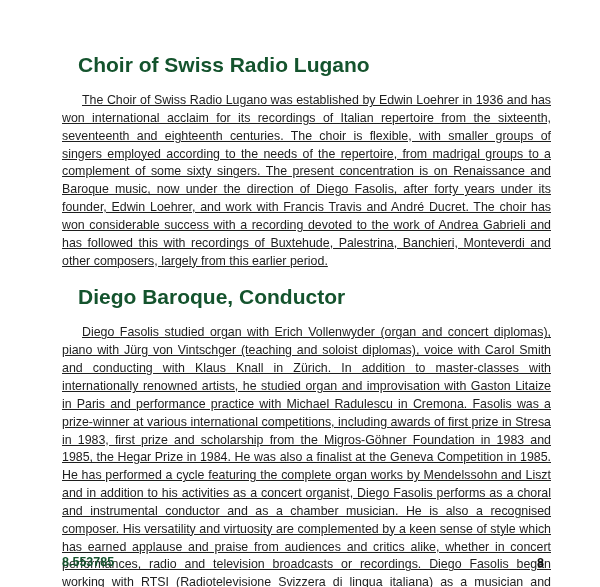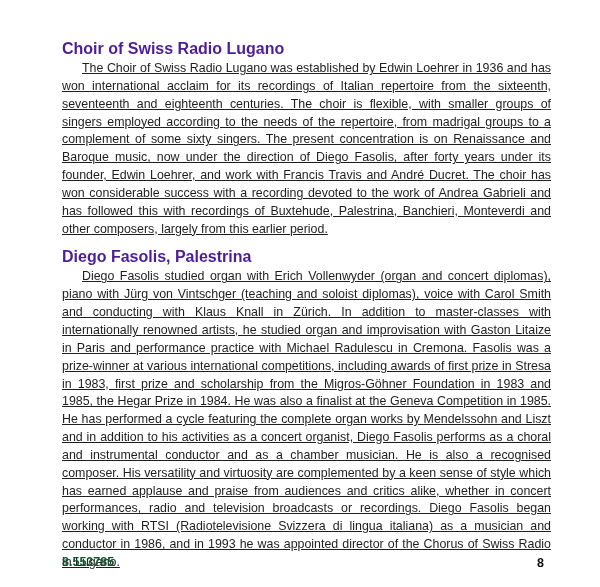--- a/index.html
+++ b/index.html
@@ -1,34 +1,34 @@
 <!DOCTYPE html>
 <html><head>
 <meta charset="utf-8">
 <style>
   html, body { margin: 0; padding: 0; background: #ffffff; }
   body { width: 600px; height: 587px; position: relative; overflow: hidden;
          font-family: "Liberation Sans", sans-serif; color: #1a1a1a; }
   .page { position: absolute; left: 62px; top: 38px; width: 489px; }
-  h2 { font-family: "Liberation Sans", sans-serif; font-weight: bold; font-size: 16px;
-       margin: 0; line-height: 22px; color: #4c1d95; }
+  h2 { font-family: "Liberation Sans", sans-serif; font-weight: bold; font-size: 21px;
+       margin: 16px; line-height: 22px; color: #14532d; }
   p { margin: 0; font-size: 12.4px; line-height: 17.85px; text-align: justify;
       text-indent: 20px; color: #1e1e1e; text-decoration: underline; }
   .sec2 { margin-top: 8px; }
   .footer-left { position: absolute; left: 62px; top: 555px; font-weight: bold; font-size: 12.5px; color: #14532d; }
   .footer-right { position: absolute; left: 537px; top: 556px; font-weight: bold; font-size: 12.5px; color: #111; }
 </style>
 </head>
 <body>
 
 <div class="page">
   <section>
     <h2>Choir of Swiss Radio Lugano</h2>
     <p>The Choir of Swiss Radio Lugano was established by Edwin Loehrer in 1936 and has won international acclaim for its recordings of Italian repertoire from the sixteenth, seventeenth and eighteenth centuries. The choir is flexible, with smaller groups of singers employed according to the needs of the repertoire, from madrigal groups to a complement of some sixty singers. The present concentration is on Renaissance and Baroque music, now under the direction of Diego Fasolis, after forty years under its founder, Edwin Loehrer, and work with Francis Travis and André Ducret. The choir has won considerable success with a recording devoted to the work of Andrea Gabrieli and has followed this with recordings of Buxtehude, Palestrina, Banchieri, Monteverdi and other composers, largely from this earlier period.</p>
   </section>
   <section class="sec2">
-    <h2>Diego Fasolis, Palestrina</h2>
+    <h2>Diego Baroque, Conductor</h2>
     <p>Diego Fasolis studied organ with Erich Vollenwyder (organ and concert diplomas), piano with Jürg von Vintschger (teaching and soloist diplomas), voice with Carol Smith and conducting with Klaus Knall in Zürich. In addition to master-classes with internationally renowned artists, he studied organ and improvisation with Gaston Litaize in Paris and performance practice with Michael Radulescu in Cremona. Fasolis was a prize-winner at various international competitions, including awards of first prize in Stresa in 1983, first prize and scholarship from the Migros-Göhner Foundation in 1983 and 1985, the Hegar Prize in 1984.  He was also a finalist at the Geneva Competition in 1985. He has performed a cycle featuring the complete organ works by Mendelssohn and Liszt and in addition to his activities as a concert organist, Diego Fasolis performs as a choral and instrumental conductor and as a chamber musician. He is also a recognised composer. His versatility and virtuosity are complemented by a keen sense of style which has earned applause and praise from audiences and critics alike, whether in concert performances, radio and television broadcasts or recordings. Diego Fasolis began working with RTSI (Radiotelevisione Svizzera di lingua italiana) as a musician and conductor in 1986, and in 1993 he was appointed director of the Chorus of Swiss Radio in Lugano.</p>
   </section>
 </div>
 
 <div class="footer-left">8.553785</div>
 <div class="footer-right">8</div>
 
 </body></html>

